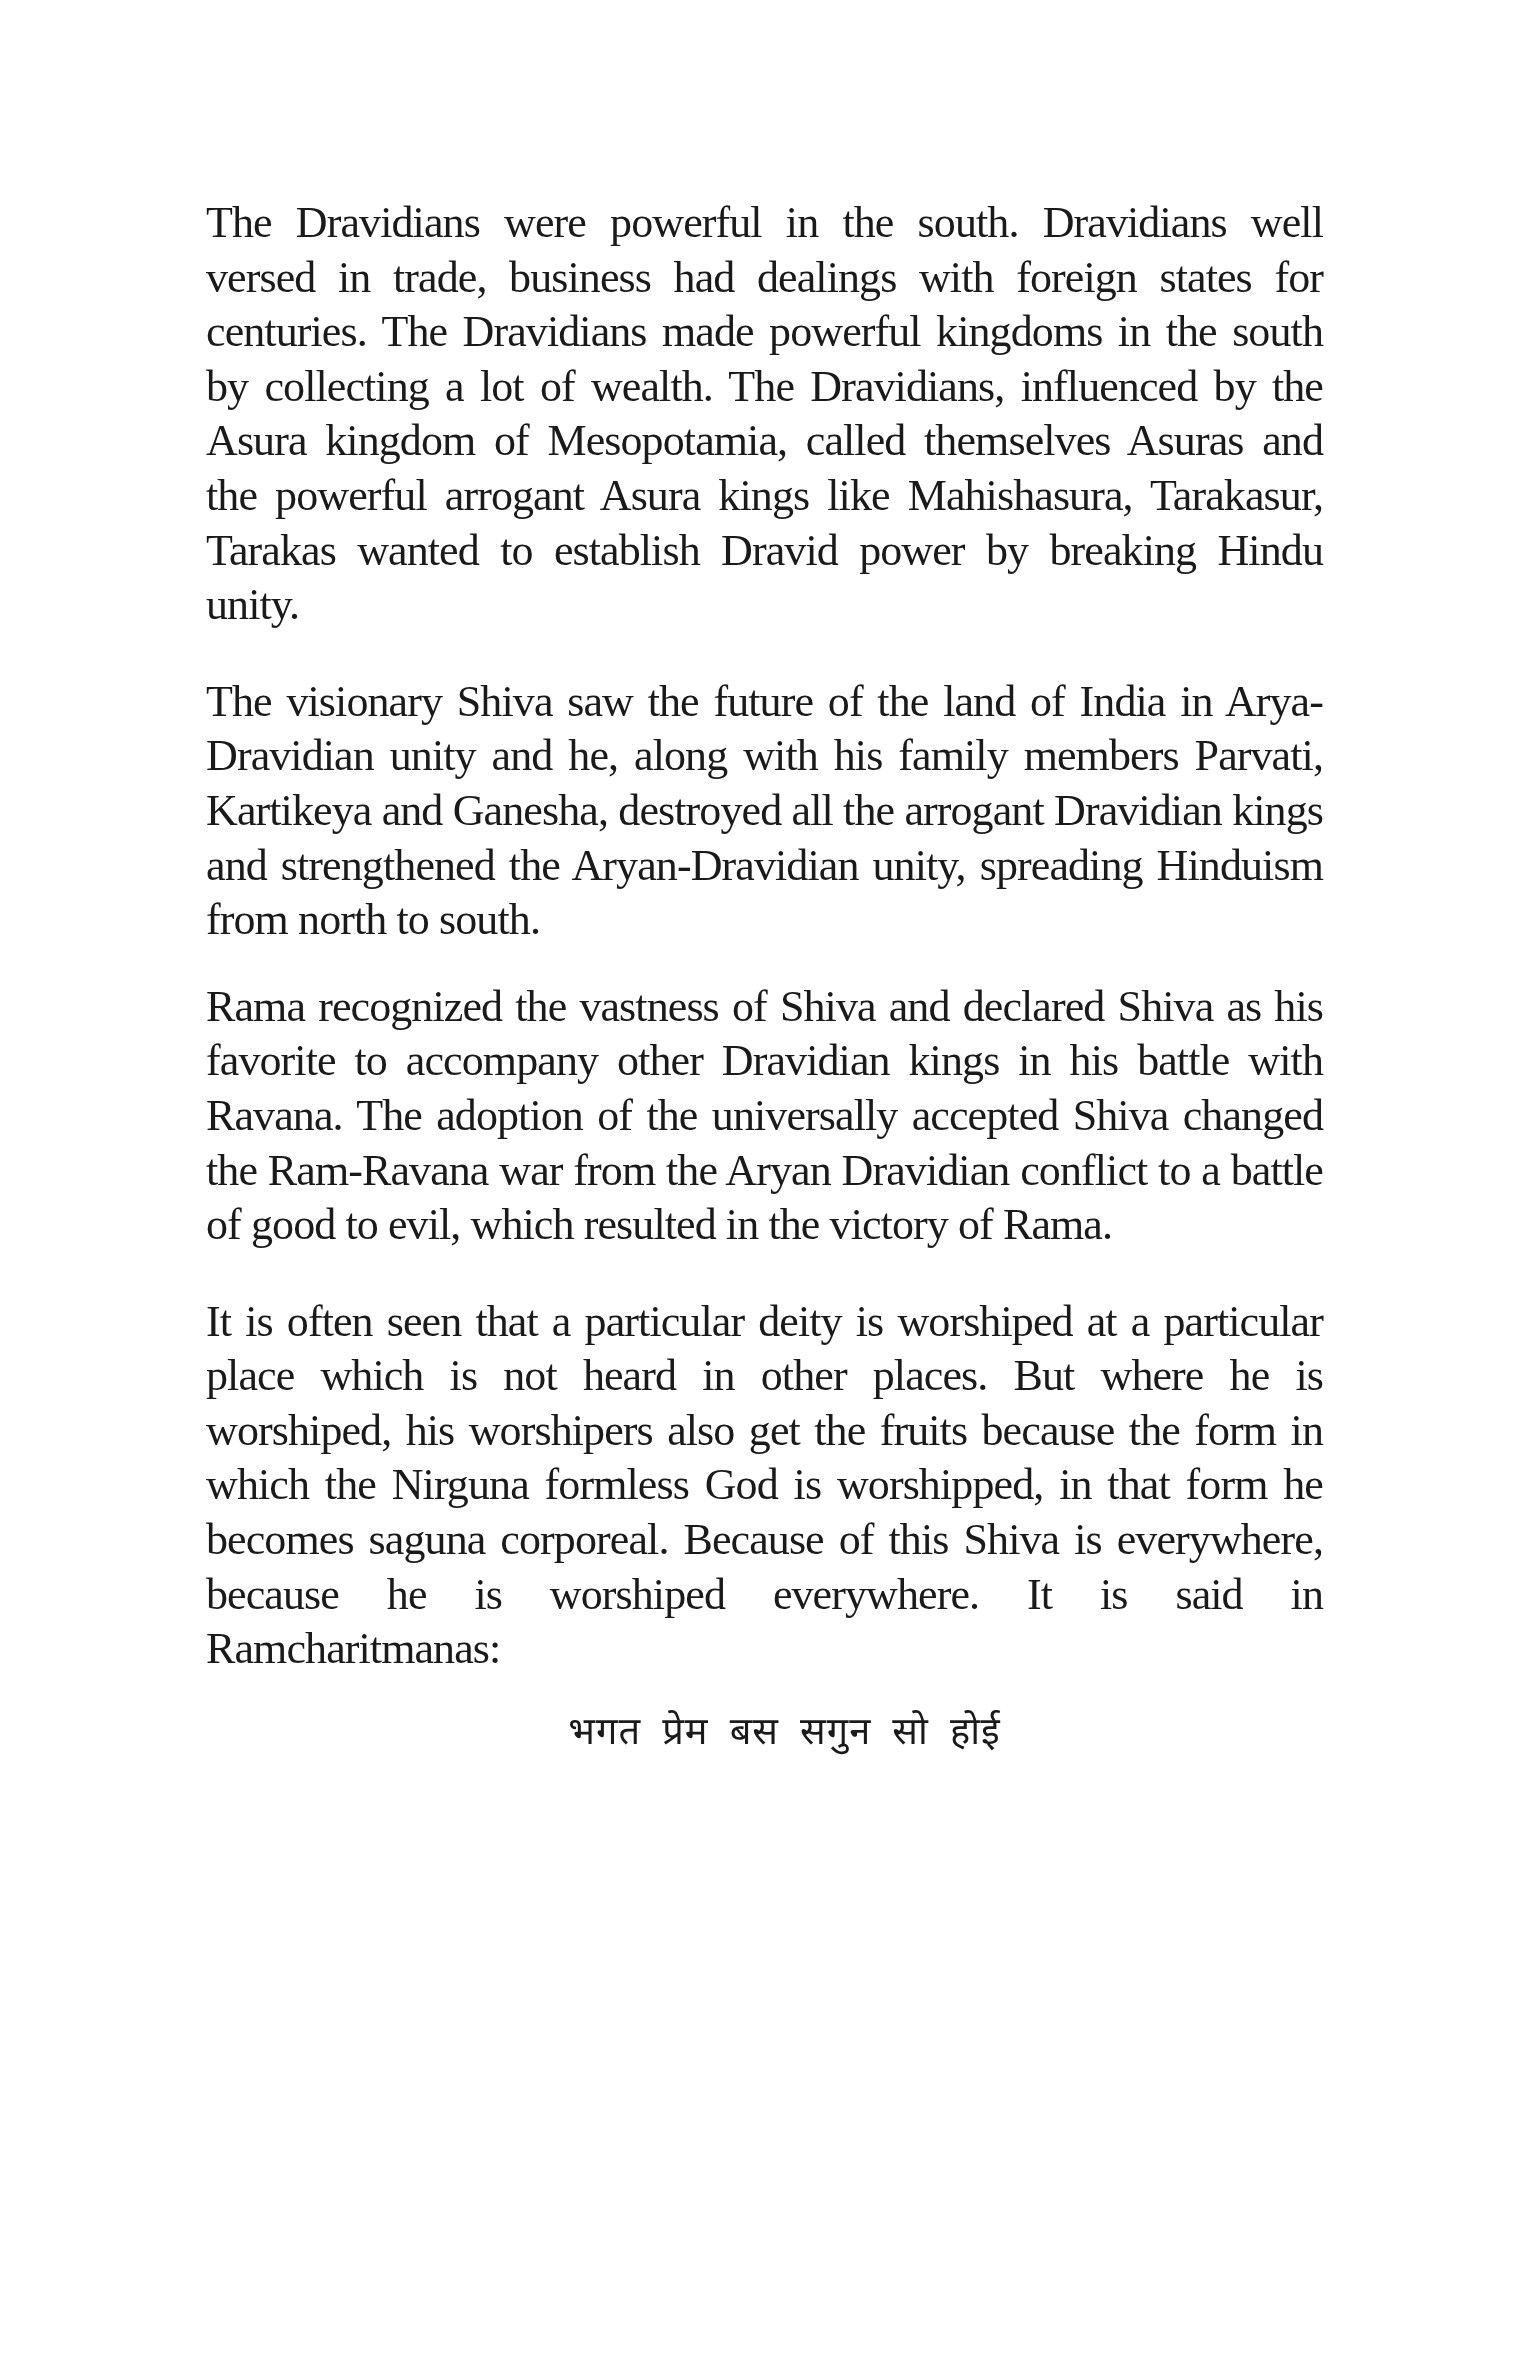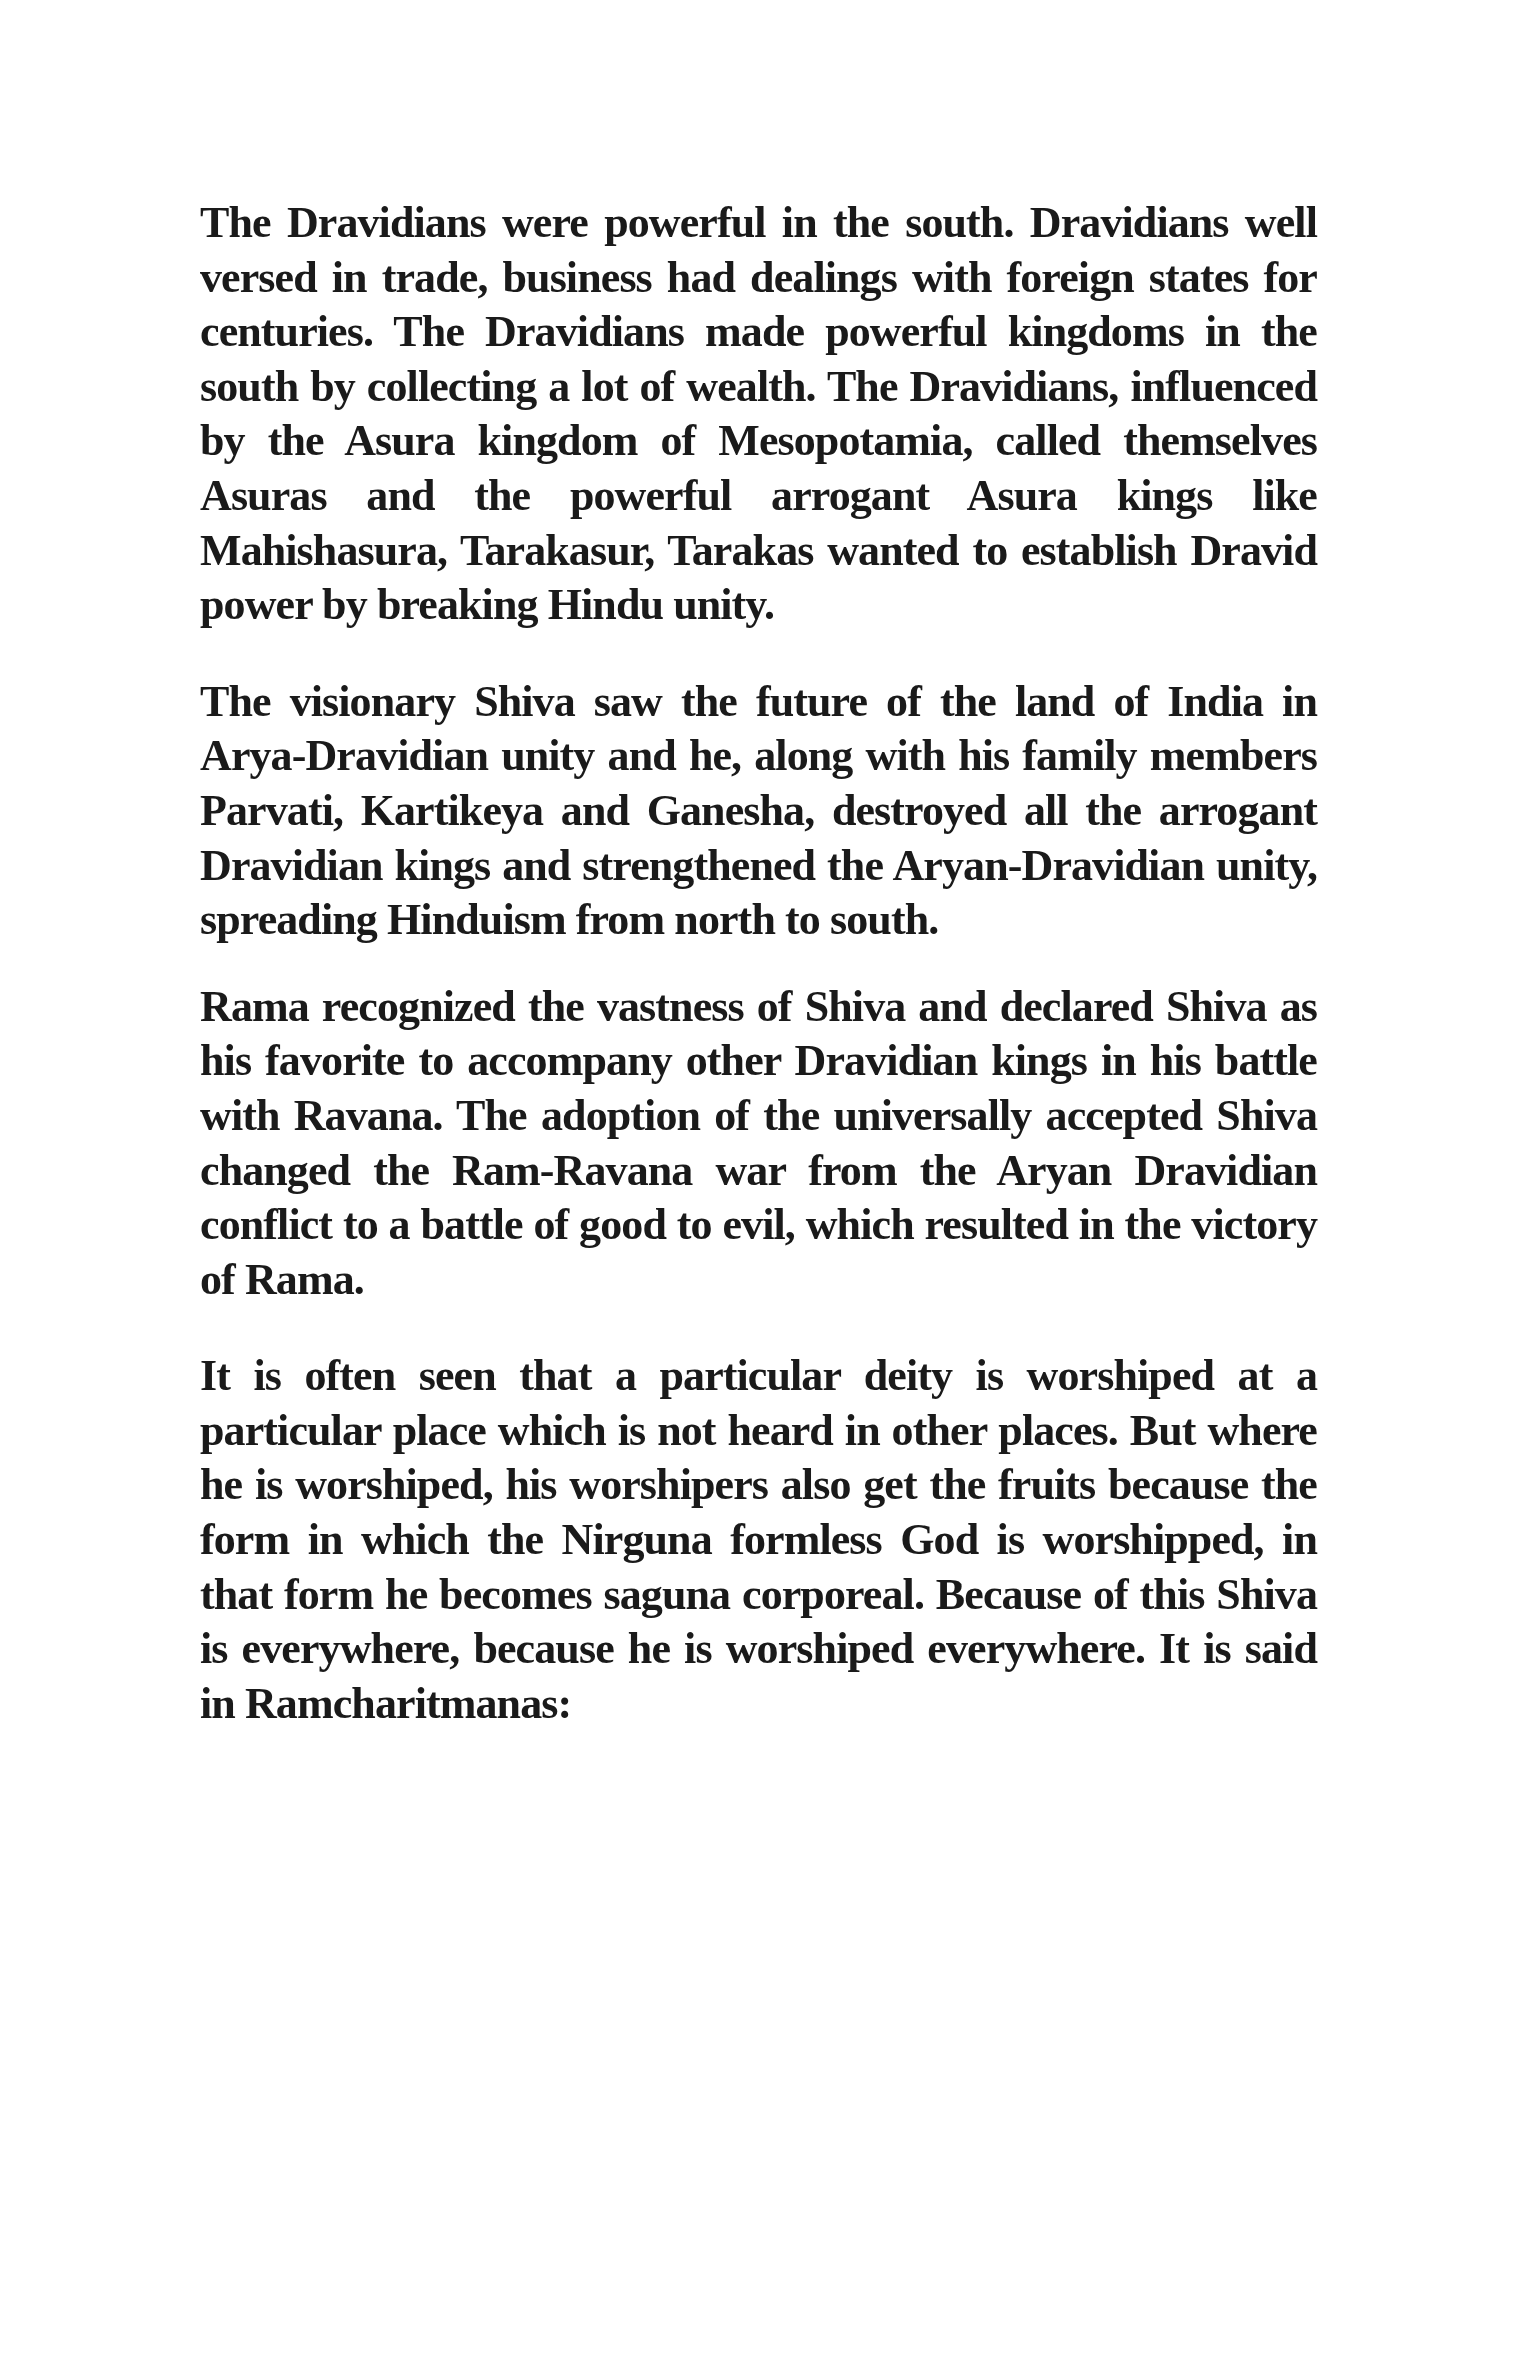--- a/index.html
+++ b/index.html
@@ -9,24 +9,23 @@
     }
     body {
       width: 1536px;
       height: 2363px;
       position: relative;
       overflow: hidden;
       color: #1a1a1a;
     }
     .page {
       position: absolute;
-      left: 200px;
+      left: 206px;
       top: 196px;
       width: 1117px;
-      font-weight: bold;
     }
     .para {
       font-family: "Liberation Serif", "DejaVu Serif", serif;
       font-size: 44px;
       line-height: 54.6px;
       text-align: justify;
       text-align-last: left;
       margin: 0;
       letter-spacing: -0.9px;
       word-spacing: 0px;
@@ -52,14 +51,15 @@
   </style>
 </head>
 <body>
 
 <div class="page">
   <p class="para p1">The Dravidians were powerful in the south. Dravidians well versed in trade, business had dealings with foreign states for centuries. The Dravidians made powerful kingdoms in the south by collecting a lot of wealth. The Dravidians, influenced by the Asura kingdom of Mesopotamia, called themselves Asuras and the powerful arrogant Asura kings like Mahishasura, Tarakasur, Tarakas wanted to establish Dravid power by breaking Hindu unity.</p>
   <p class="para p2">The visionary Shiva saw the future of the land of India in Arya-Dravidian unity and he, along with his family members Parvati, Kartikeya and Ganesha, destroyed all the arrogant Dravidian kings and strengthened the Aryan-Dravidian unity, spreading Hinduism from north to south.</p>
   <p class="para p3">Rama recognized the vastness of Shiva and declared Shiva as his favorite to accompany other Dravidian kings in his battle with Ravana. The adoption of the universally accepted Shiva changed the Ram-Ravana war from the Aryan Dravidian conflict to a battle of good to evil, which resulted in the victory of Rama.</p>
   <p class="para p4">It is often seen that a particular deity is worshiped at a particular place which is not heard in other places. But where he is worshiped, his worshipers also get the fruits because the form in which the Nirguna formless God is worshipped, in that form he becomes saguna corporeal. Because of this Shiva is everywhere, because he is worshiped everywhere. It is said in Ramcharitmanas:</p>
   <div class="verse">
+    <span class="verse-line">भगत प्रेम बस सगुन सो होई</span>
   </div>
 </div>
 
 </body></html>

